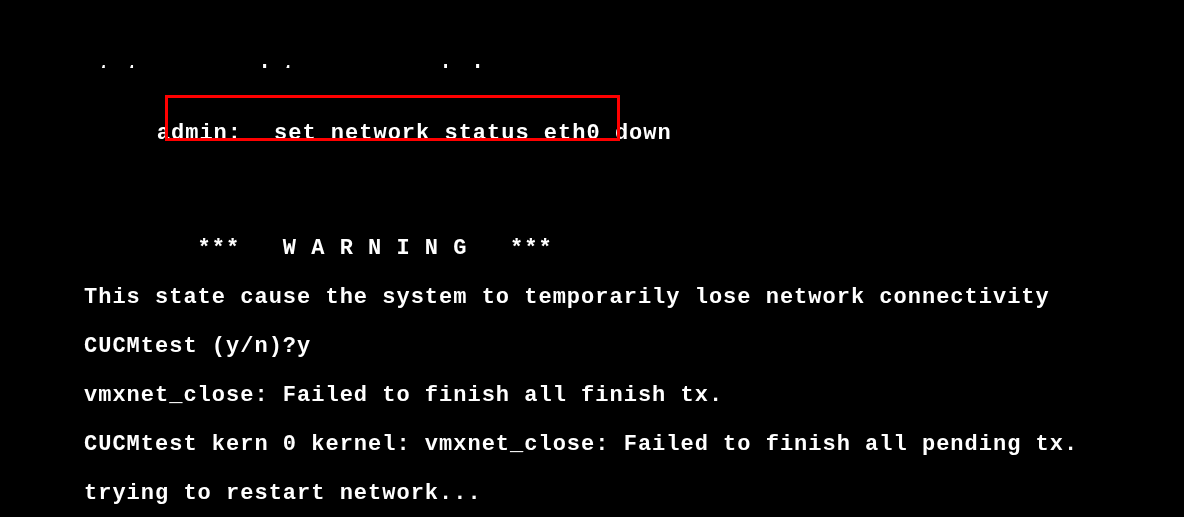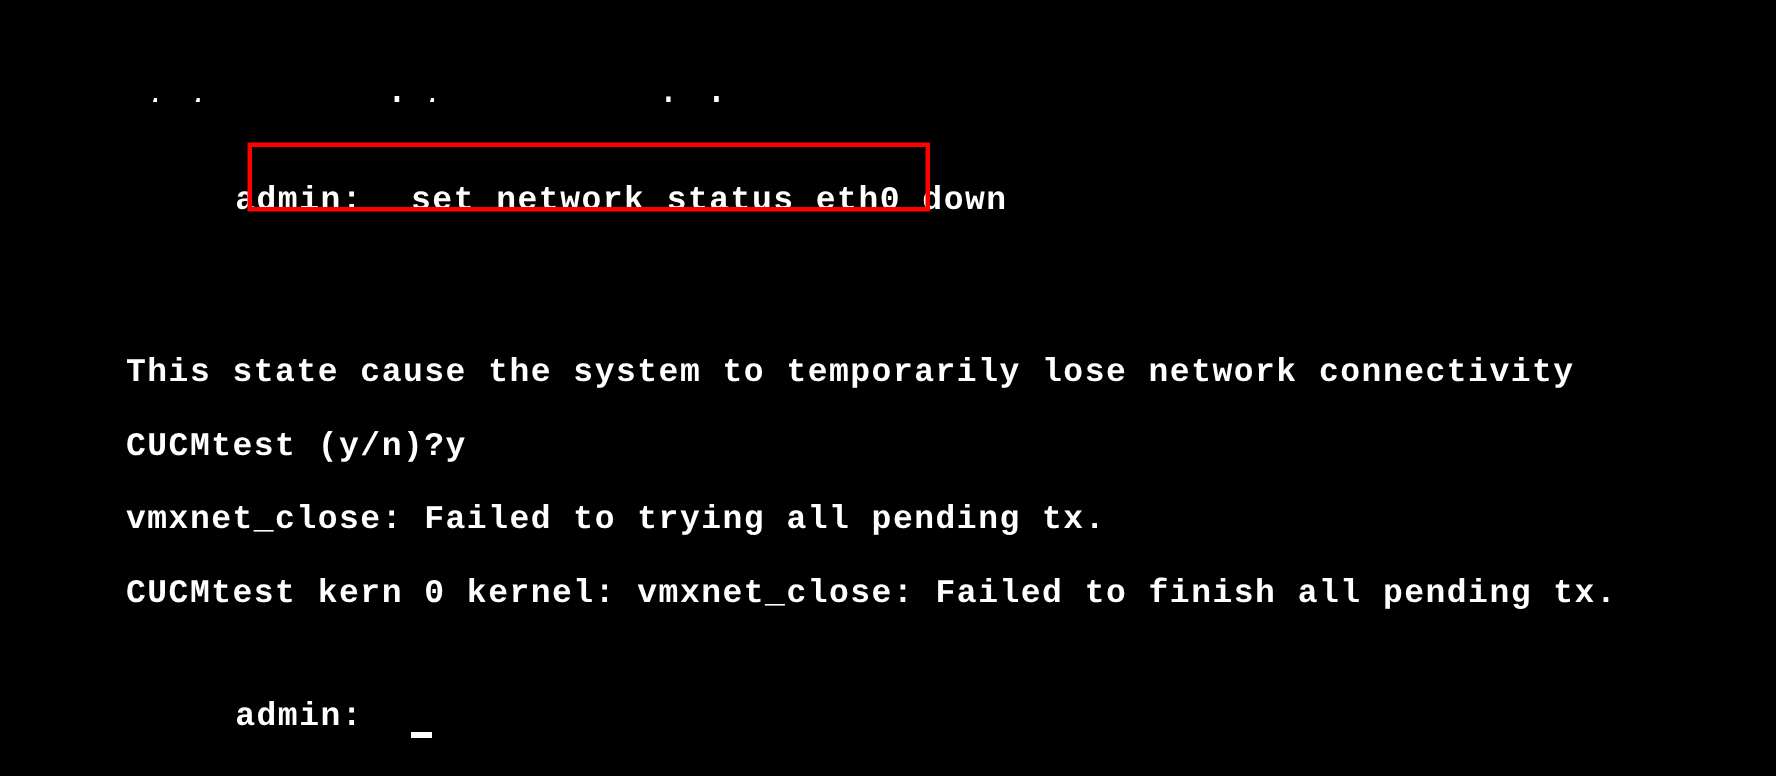--- a/index.html
+++ b/index.html
@@ -49,26 +49,28 @@
 </head>
 <body>
 
 <div>
   <div class="line top-cut">state    mandatory    up ¦ down</div>
   <div class="line"></div>
   <div class="line" style="position:relative;">
     <span>admin:</span><span>set network status eth0 down</span>
     <div class="highlight-box"></div>
   </div>
+  <div class="line">        ***   W A R N I N G   ***</div>
   <div class="line">This state cause the system to temporarily lose network connectivity</div>
   <div class="line"></div>
   <div class="line"></div>
   <div class="line">CUCMtest (y/n)?y</div>
-  <div class="line">vmxnet_close: Failed to trying all pending tx.</div>
+  <div class="line">vmxnet_close: Failed to finish all finish tx.</div>
   <div class="line"></div>
   <div class="line">CUCMtest kern 0 kernel: vmxnet_close: Failed to finish all pending tx.</div>
   <div class="line"></div>
+  <div class="line">trying to restart network...</div>
   <div class="line"></div>
   <div class="line"></div>
   <div class="line">
     <span>admin:</span><span class="cursor"></span>
   </div>
 </div>
 
 </body></html>

